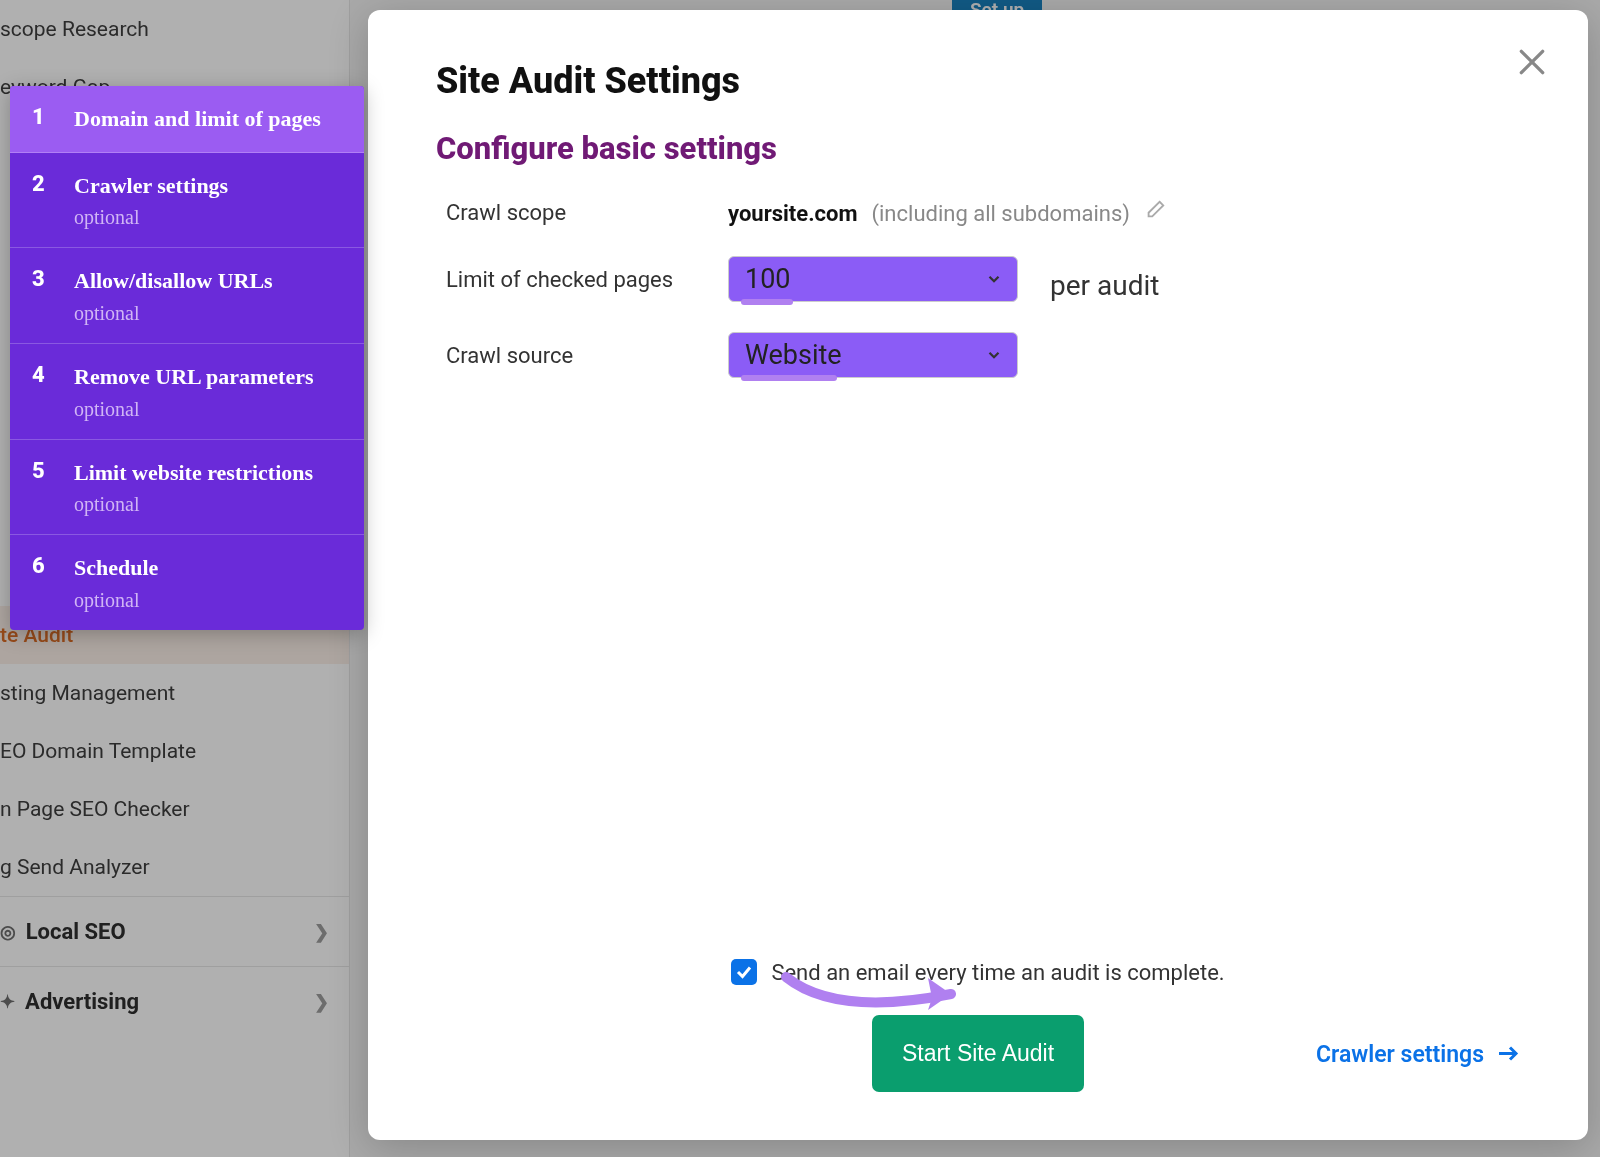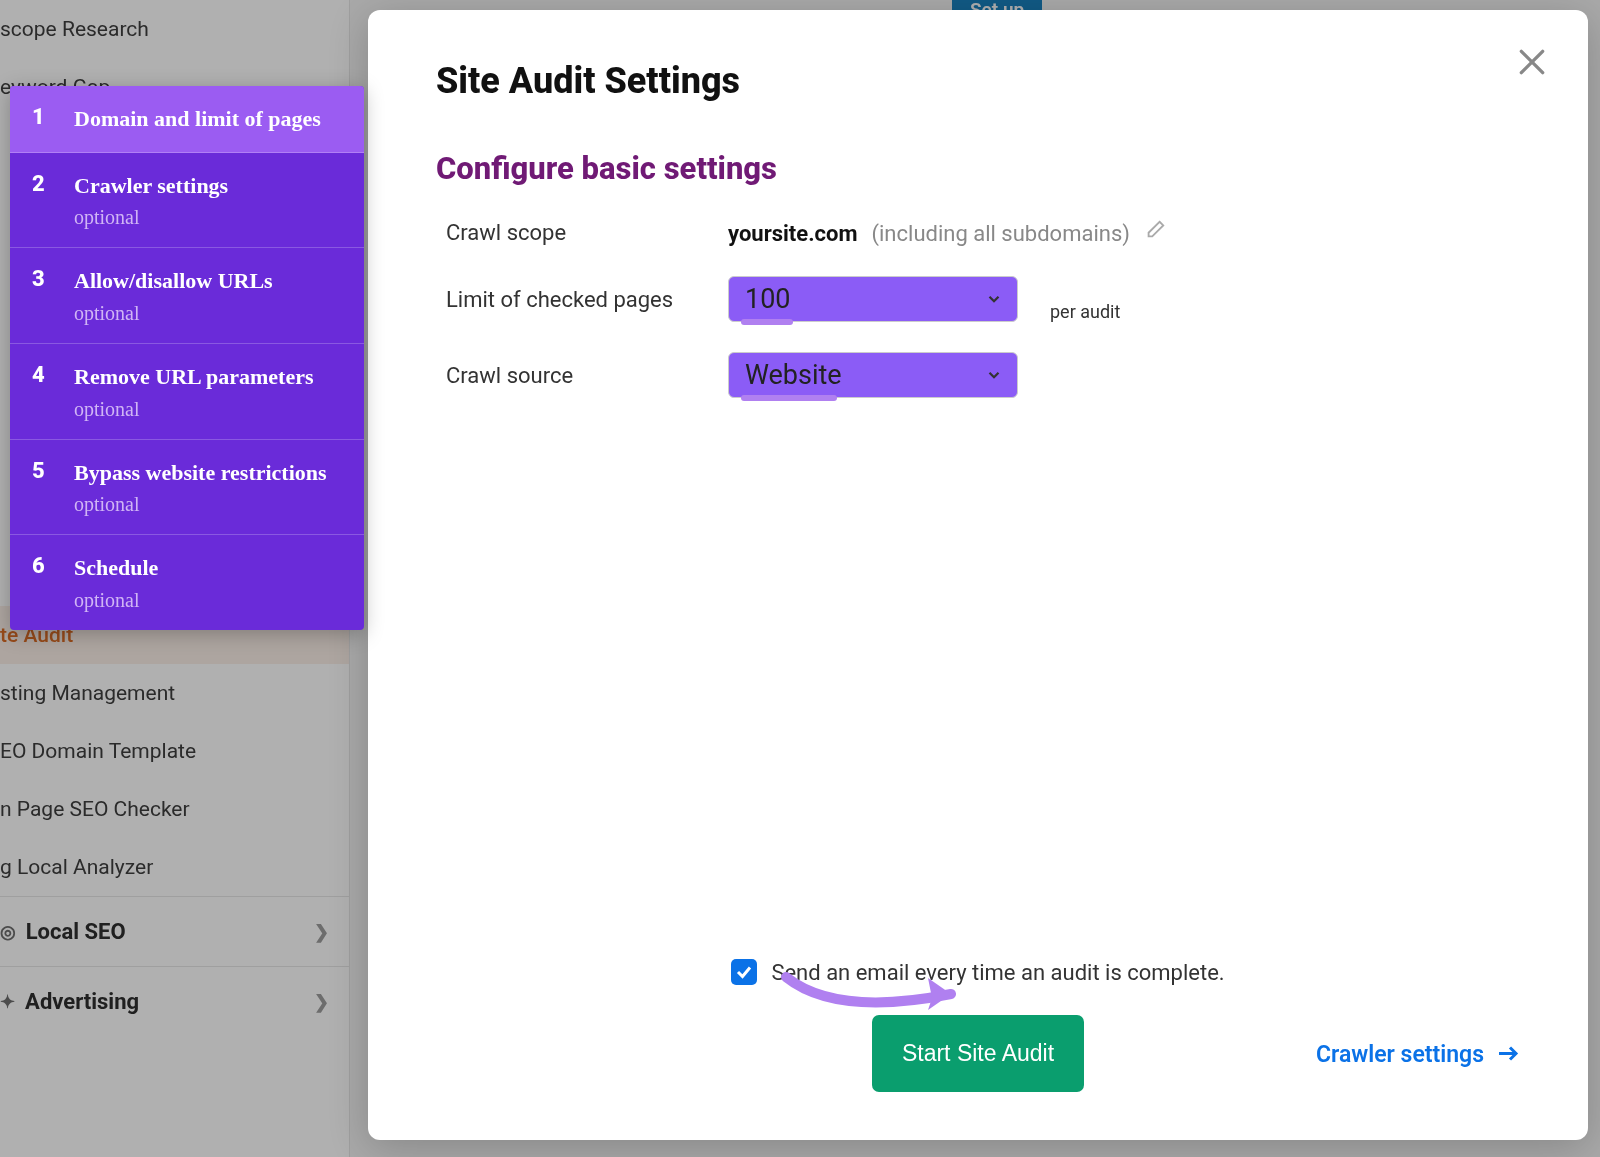--- a/index.html
+++ b/index.html
@@ -95,21 +95,21 @@
     width: 32px;
     height: 32px;
     cursor: pointer;
     color: #888;
   }
 
   .modal h1 {
     font-size: 36px;
     font-weight: 800;
     color: #111;
-    margin-bottom: 48px;
+    margin-bottom: 28px;
   }
   .modal h2 {
     font-size: 31px;
     font-weight: 800;
     color: #701a75;
     margin-bottom: 32px;
   }
 
   .form-row {
     display: flex;
@@ -166,21 +166,21 @@
     position: absolute;
     left: 12px;
     bottom: -4px;
     height: 6px;
     background: #b080f0;
     border-radius: 3px;
   }
   .per-audit {
     margin-left: 18px;
     color: #333;
-    font-size: 18px;
+    font-size: 28px;
   }
 
   
   .modal-footer {
     position: absolute;
     bottom: 48px;
     left: 68px;
     right: 68px;
   }
   .email-row {
@@ -293,21 +293,21 @@
 <div class="bg-sidebar">
   <div class="item">scope Research</div>
   <div class="item">eyword Gap</div>
 
   <div style="height:490px"></div>
 
   <div class="item active">te Audit</div>
   <div class="item">sting Management</div>
   <div class="item">EO Domain Template</div>
   <div class="item">n Page SEO Checker</div>
-  <div class="item">g Local Analyzer</div>
+  <div class="item">g Send Analyzer</div>
 
   <div class="group">
     <span style="display:flex;align-items:center;">
       <span class="icon">◎</span>
       <span>Local SEO</span>
     </span>
     <span class="chev">❯</span>
   </div>
   <div class="group">
     <span style="display:flex;align-items:center;">
@@ -429,21 +429,21 @@
   <div class="step">
     <div class="num">4</div>
     <div class="text">
       <div class="title">Remove URL parameters</div>
       <div class="opt">optional</div>
     </div>
   </div>
   <div class="step">
     <div class="num">5</div>
     <div class="text">
-      <div class="title">Bypass website restrictions</div>
+      <div class="title">Limit website restrictions</div>
       <div class="opt">optional</div>
     </div>
   </div>
   <div class="step">
     <div class="num">6</div>
     <div class="text">
       <div class="title">Schedule</div>
       <div class="opt">optional</div>
     </div>
   </div>

